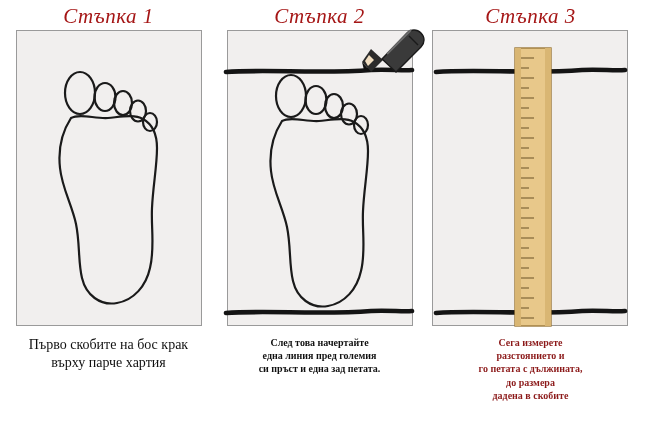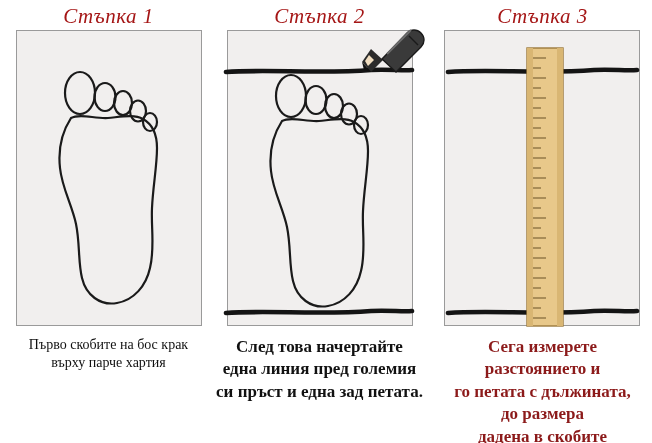--- a/index.html
+++ b/index.html
@@ -19,21 +19,21 @@
     height: 443px;
   }
   .col {
     position: absolute;
     top: 0;
     width: 217px;
     height: 443px;
   }
   .col-1 { left: 0; }
   .col-2 { left: 211px; }
-  .col-3 { left: 434px; }
+  .col-3 { left: 422px; }
 
   .step-title {
     position: absolute;
     top: 4px;
     left: 0;
     width: 217px;
     text-align: center;
     font-style: italic;
     font-weight: normal;
     font-size: 21px;
@@ -59,21 +59,21 @@
     width: 217px;
     height: 443px;
     overflow: visible;
   }
 
   .caption {
     position: absolute;
     left: 0;
     width: 217px;
     text-align: center;
-    font-size: 17px;
+    font-size: 10px;
     line-height: 1.32;
     font-weight: bold;
     color: #111111;
   }
   .caption-1 { top: 336px; font-weight: normal; font-size: 14px; }
   .caption-2 { top: 336px; }
   .caption-3 { top: 336px; color: #8c1a1a; }
   .caption-3 .cap-line { color: #8c1a1a; }
   .cap-line { display: block; white-space: nowrap; }
 </style>

